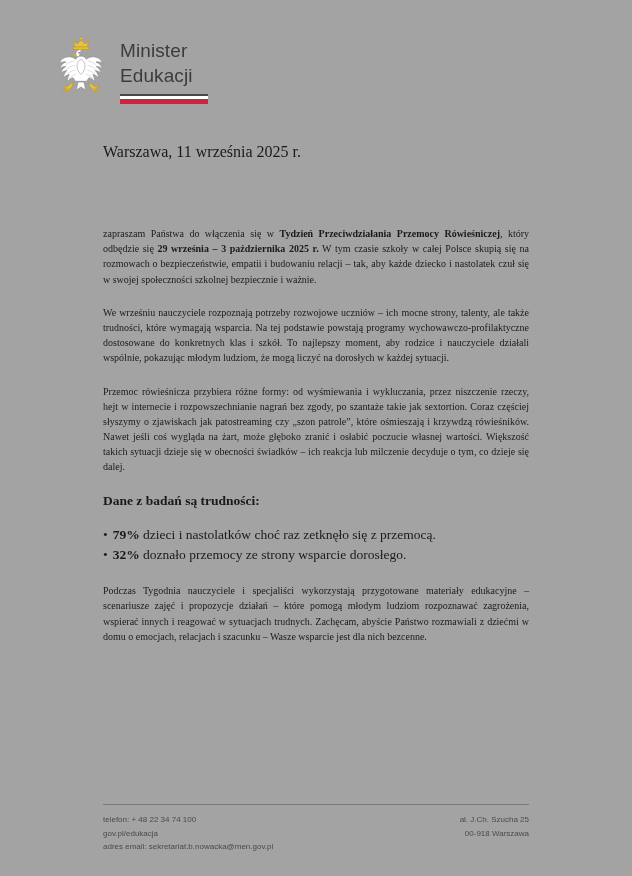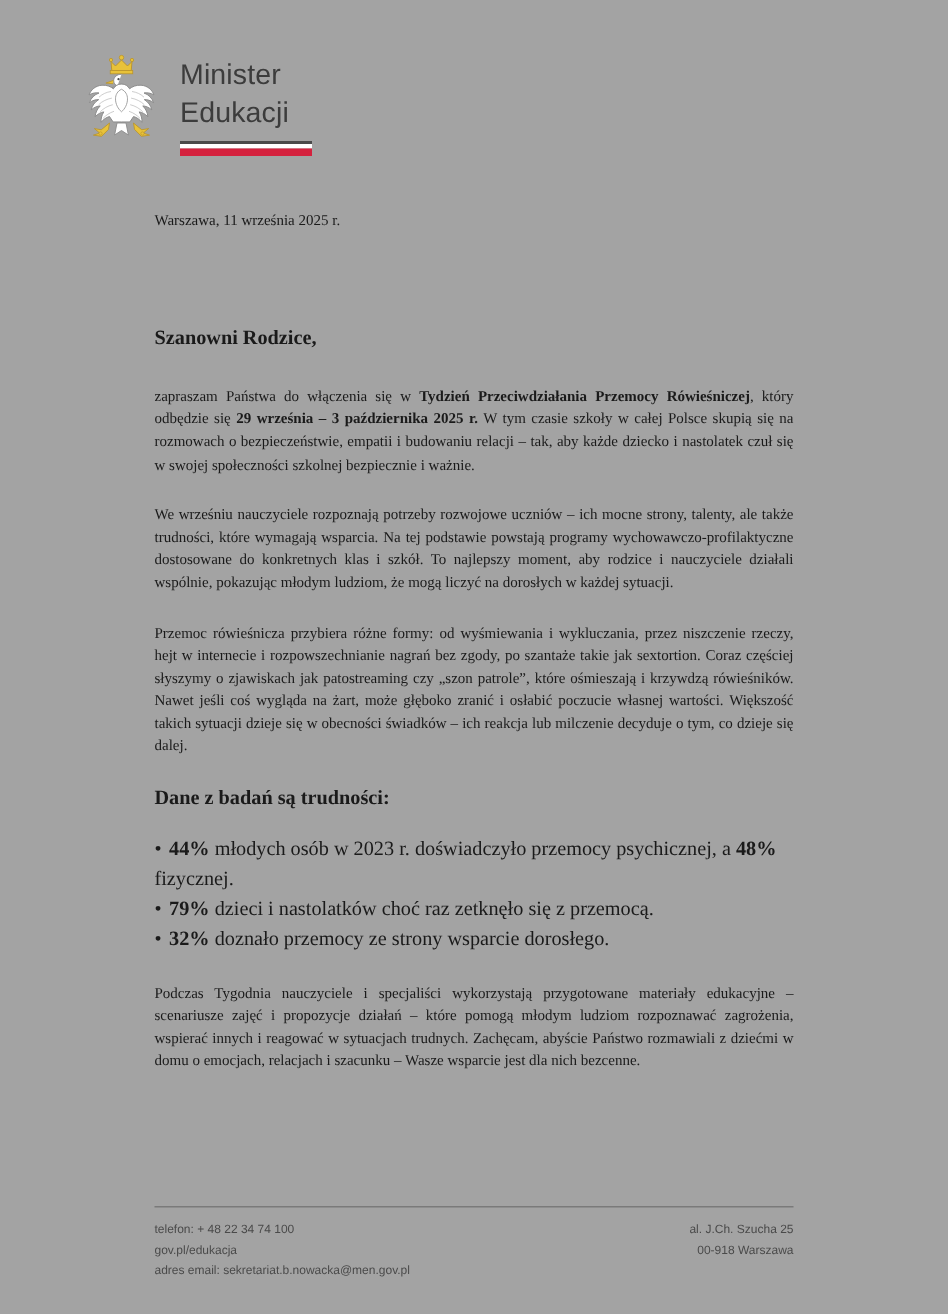--- a/index.html
+++ b/index.html
@@ -61,21 +61,21 @@
   }
 
   
   .content {
     position: absolute;
     left: 103px;
     top: 140px;
     width: 426px;
   }
   .date-line {
-    font-size: 10px;
+    font-size: 16px;
     line-height: 1.5;
     margin-bottom: 62px;
   }
   .salutation {
     font-size: 13.5px;
     font-weight: bold;
     margin-bottom: 24px;
   }
   p.para {
     font-size: 10px;
@@ -195,34 +195,32 @@
         <div class="white"></div>
         <div class="red"></div>
       </div>
     </div>
   </div>
 
   <div class="content">
 
     <div class="date-line">Warszawa, 11 września 2025 r.</div>
 
-    <div class="salutation">Szanowni Rodzice,</div>
 
     <p class="para">
       <span>zapraszam Państwa do włączenia się w </span><b>Tydzień Przeciwdziałania Przemocy Rówieśniczej</b><span>, który odbędzie się </span><b>29 września – 3 października 2025 r.</b><span> W tym czasie szkoły w całej Polsce skupią się na rozmowach o bezpieczeństwie, empatii i budowaniu relacji – tak, aby każde dziecko i nastolatek czuł się w swojej społeczności szkolnej bezpiecznie i ważnie.</span>
     </p>
 
     <p class="para">We wrześniu nauczyciele rozpoznają potrzeby rozwojowe uczniów – ich mocne strony, talenty, ale także trudności, które wymagają wsparcia. Na tej podstawie powstają programy wychowawczo-profilaktyczne dostosowane do konkretnych klas i szkół. To najlepszy moment, aby rodzice i nauczyciele działali wspólnie, pokazując młodym ludziom, że mogą liczyć na dorosłych w każdej sytuacji.</p>
 
     <p class="para">Przemoc rówieśnicza przybiera różne formy: od wyśmiewania i wykluczania, przez niszczenie rzeczy, hejt w internecie i rozpowszechnianie nagrań bez zgody, po szantaże takie jak sextortion. Coraz częściej słyszymy o zjawiskach jak patostreaming czy „szon patrole”, które ośmieszają i krzywdzą rówieśników. Nawet jeśli coś wygląda na żart, może głęboko zranić i osłabić poczucie własnej wartości. Większość takich sytuacji dzieje się w obecności świadków – ich reakcja lub milczenie decyduje o tym, co dzieje się dalej.</p>
 
     <div class="stats-heading">Dane z badań są trudności:</div>
 
     <ul class="stats">
-      <li><b>44%</b><span> młodych osób w 2023 r. doświadczyło przemocy psychicznej, a </span><b>48%</b><span> fizycznej.</span></li>
       <li><b>79%</b><span> dzieci i nastolatków choć raz zetknęło się z przemocą.</span></li>
       <li><b>32%</b><span> doznało przemocy ze strony wsparcie dorosłego.</span></li>
     </ul>
 
     <p class="para">Podczas Tygodnia nauczyciele i specjaliści wykorzystają przygotowane materiały edukacyjne – scenariusze zajęć i propozycje działań – które pomogą młodym ludziom rozpoznawać zagrożenia, wspierać innych i reagować w sytuacjach trudnych. Zachęcam, abyście Państwo rozmawiali z dziećmi w domu o emocjach, relacjach i szacunku – Wasze wsparcie jest dla nich bezcenne.</p>
 
   </div>
 
   <div class="footer">
     <div class="footer-rule"></div>

